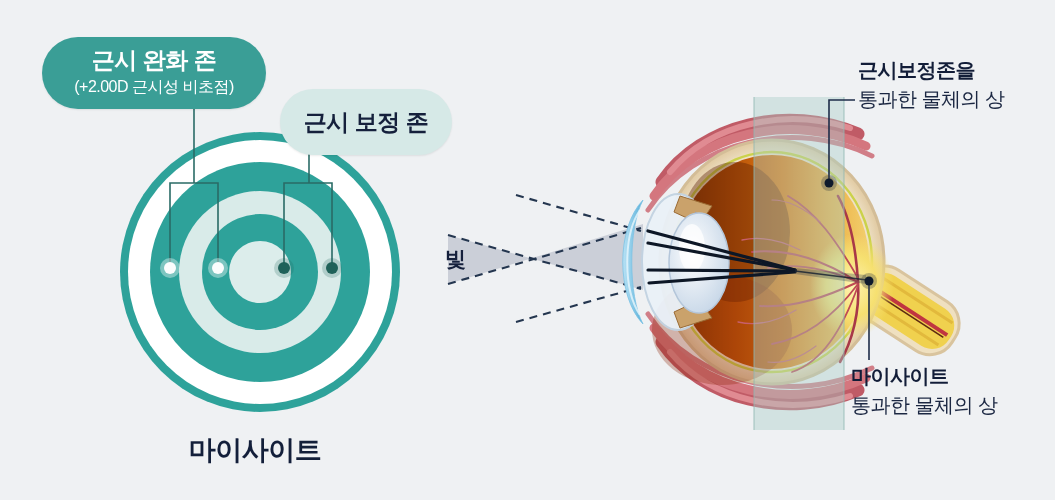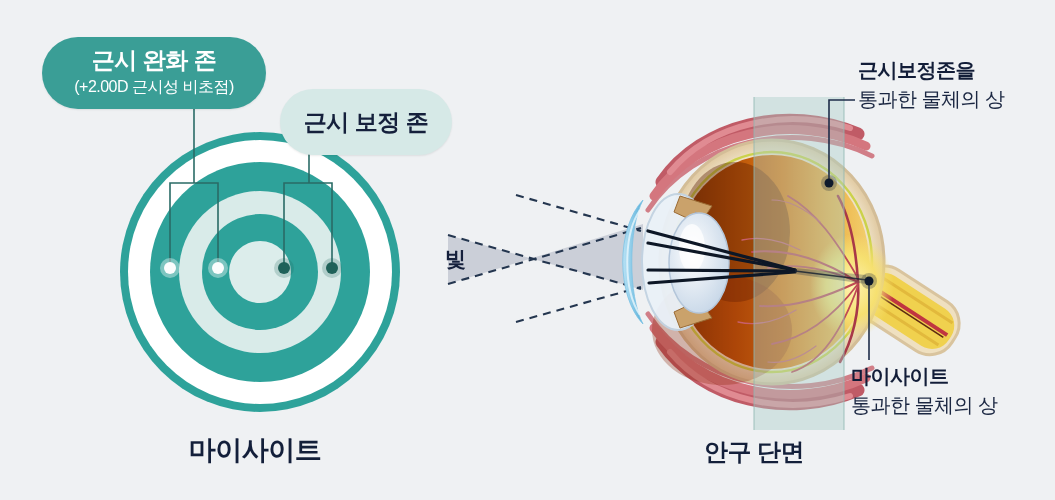--- a/index.html
+++ b/index.html
@@ -230,14 +230,13 @@
   <div class="ray-label label-relief-image">
     <div class="l1">근시보정존을</div>
     <div class="l2">통과한 물체의 상</div>
   </div>
 
   <div class="ray-label label-correction-image">
     <div class="l1">마이사이트</div>
     <div class="l2">통과한 물체의 상</div>
   </div>
 
-  <div class="caption eye-caption">안구 단면</div>
 </div>
 
 </body></html>

